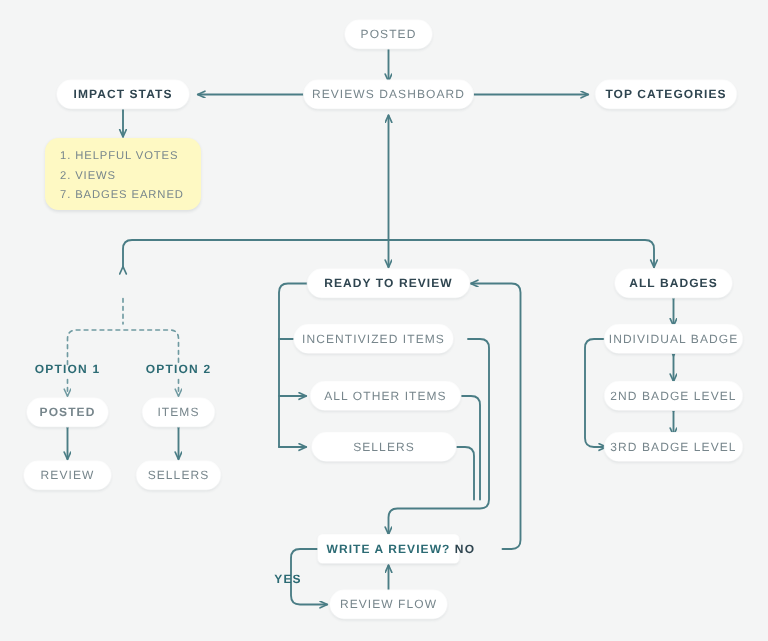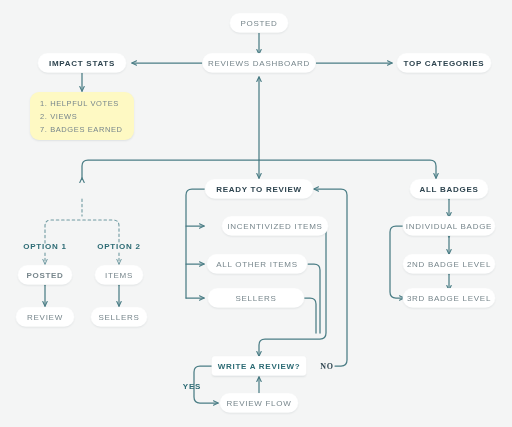--- a/index.html
+++ b/index.html
@@ -197,21 +197,21 @@
   </div>
 
   <div class="node t-reg" style="left:45px; top:317px; width:58px; height:19px;">
     <span>REVIEW</span>
   </div>
 
   <div class="node t-reg" style="left:119px; top:317px; width:56px; height:19px;">
     <span>SELLERS</span>
   </div>
 
-  <div class="node t-reg" style="left:275px; top:226px; width:106px; height:19px;">
+  <div class="node t-reg" style="left:249px; top:226px; width:106px; height:19px;">
     <span>INCENTIVIZED ITEMS</span>
   </div>
 
   <div class="node t-reg" style="left:257px; top:264px; width:100px; height:19px;">
     <span>ALL OTHER ITEMS</span>
   </div>
 
   <div class="node t-reg" style="left:256px; top:298px; width:96px; height:19px;">
     <span>SELLERS</span>
   </div>
@@ -233,17 +233,17 @@
   </div>
 
   <div class="node t-reg" style="left:259px; top:403px; width:78px; height:19px;">
     <span>REVIEW FLOW</span>
   </div>
 
   <div class="plain t-teal" style="left:192px; top:386px;">
     <span>YES</span>
   </div>
 
-  <div class="plain t-bold" style="left:327px; top:366px;font-family:Liberation Serif, serif;">
+  <div class="plain t-bold" style="left:310px; top:366px;">
     <span>NO</span>
   </div>
 
 </div>
 
 </body></html>

